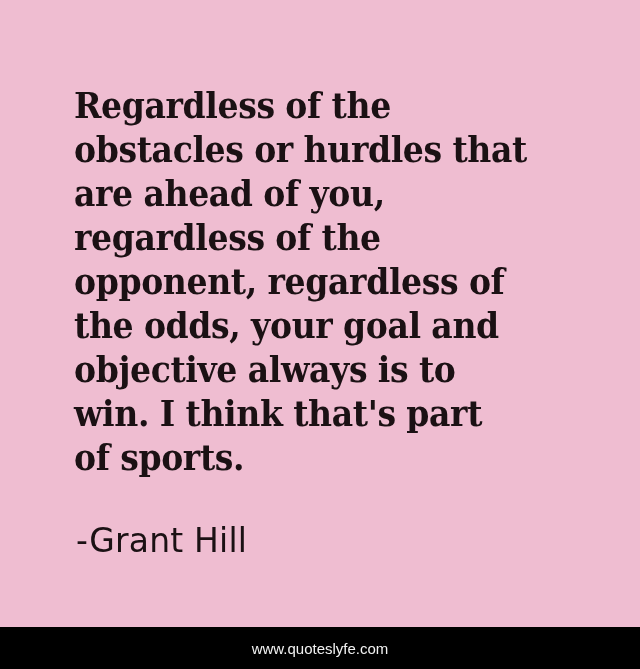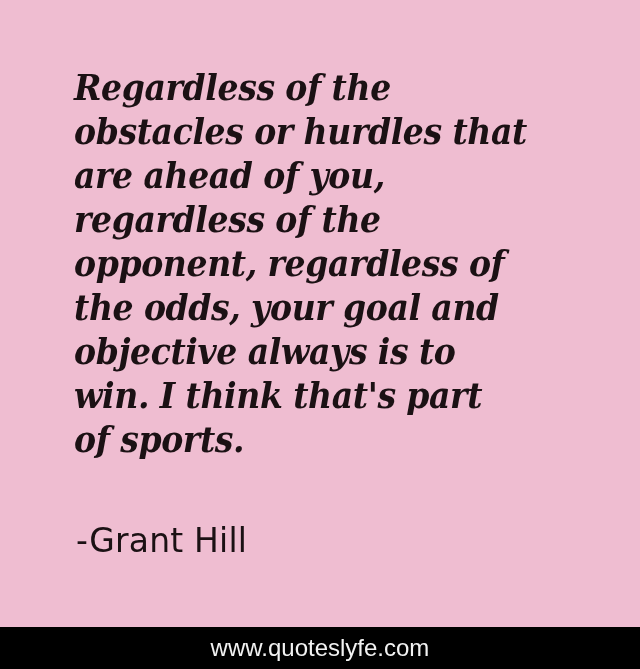--- a/index.html
+++ b/index.html
@@ -15,23 +15,22 @@
     height: 669px;
     background: #efbdd1;
     overflow: hidden;
     box-sizing: border-box;
     font-family: "Liberation Sans", sans-serif;
   }
 
   .quote-body {
     position: absolute;
     left: 74px;
-    top: 66px;
+    top: 84px;
     width: 510px;
-    font-style: italic;
   }
 
   .quote-text {
     margin: 0;
     font-family: "DejaVu Serif", "Liberation Serif", serif;
     font-weight: 700;
     font-size: 35px;
     line-height: 44px;
     letter-spacing: -0.4px;
     color: #1b1114;
@@ -64,21 +63,21 @@
     height: 42px;
     background: #000000;
     display: flex;
     align-items: center;
     justify-content: center;
   }
 
   .footer-url {
     font-family: "Liberation Sans", "DejaVu Sans", sans-serif;
     font-weight: 400;
-    font-size: 24px;
+    font-size: 15px;
     letter-spacing: 0px;
     color: #f2f2f2;
   }
 </style>
 </head>
 <body>
 
 <div class="quote-card">
 
   <div class="quote-body">

